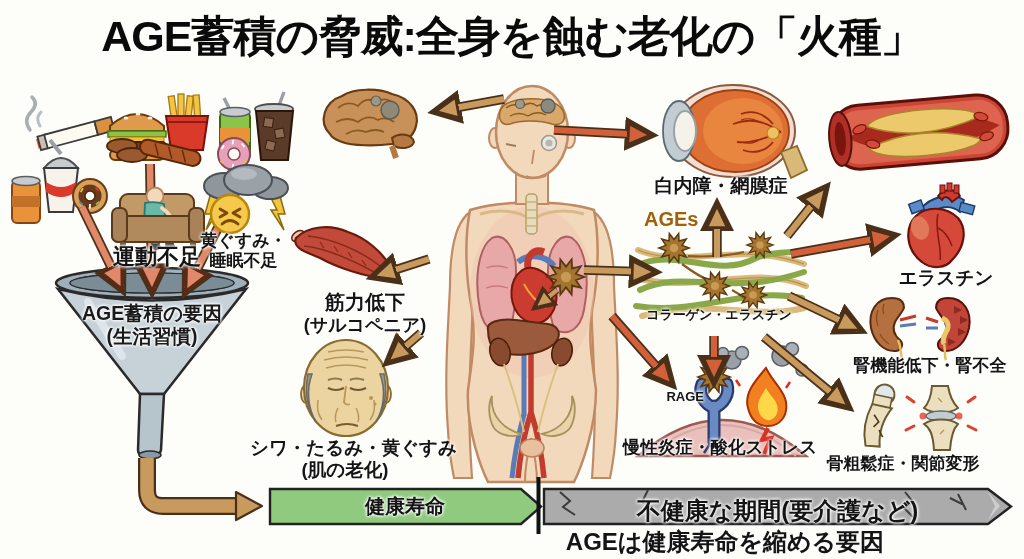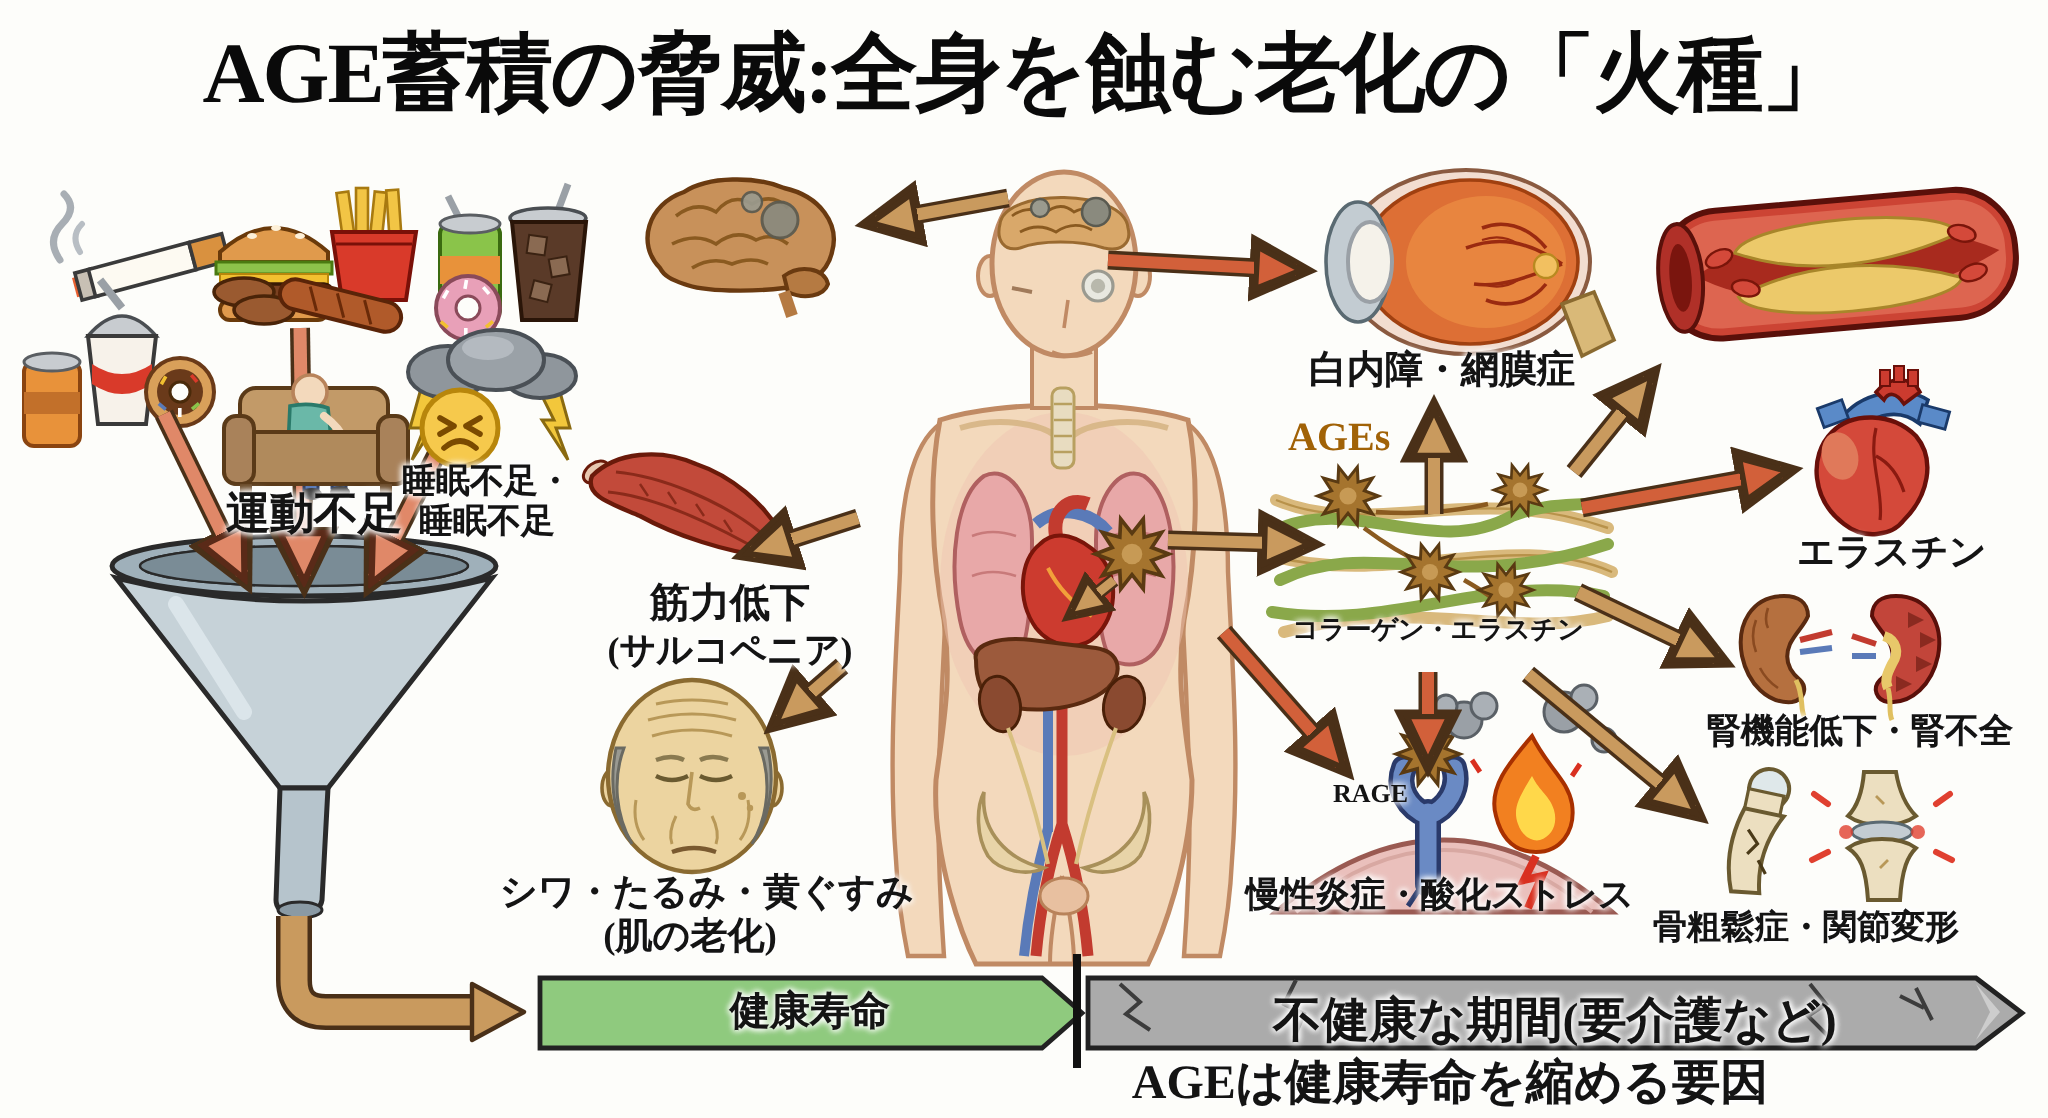--- a/index.html
+++ b/index.html
@@ -1,17 +1,17 @@
 <!DOCTYPE html>
 <html><head>
 <meta charset="utf-8">
 <style>
   html,body{margin:0;padding:0;background:#ffffff;}
   #stage{position:relative;width:1024px;height:559px;background:#fdfdfa;overflow:hidden;
-         font-family:Liberation Serif, serif;}
+         font-family:Liberation Sans, sans-serif;}
   .lbl{position:absolute;font-weight:bold;color:#141414;text-align:center;line-height:1.18;
        text-shadow:0 0 3px #fff,0 0 3px #fff,0 0 4px #fff;white-space:nowrap;}
   .lbl .l2{display:block;}
   #title{position:absolute;left:0;top:8px;width:1024px;text-align:center;font-size:43px;
          font-weight:800;color:#0a0a0a;letter-spacing:-1px;}
   #svg-layer{position:absolute;left:0;top:0;}
   .auL{stroke:#4a3018;fill:none;}
   .aT{stroke:#c99a5e;fill:none;}
   .aR{stroke:#d2603a;fill:none;}
   .aS{stroke:#e08868;fill:none;}
@@ -408,24 +408,28 @@
     <line class="auL" x1="764" y1="337" x2="846" y2="405" stroke-width="9.5" marker-end="url(#hD)"></line>
     <line class="aT" x1="764" y1="337" x2="846" y2="405" stroke-width="6" marker-end="url(#hT)"></line>
   </g>
 </svg>
 
 <div id="title">AGE蓄積の脅威:全身を蝕む老化の「火種」</div>
 
 <div class="lbl" style="left:113px;top:244px;width:80px;font-size:22px;">運動不足</div>
 
 <div class="lbl" style="left:196px;top:231px;width:95px;font-size:17px;">
-  <span>睡眠不足・</span>
+  <span>黄ぐすみ・</span>
   <span class="l2">睡眠不足</span>
 </div>
 
+<div class="lbl" style="left:70px;top:302px;width:164px;font-size:19.5px;color:#1a1a1a;">
+  <span>AGE蓄積の要因</span>
+  <span class="l2">(生活習慣)</span>
+</div>
 
 
 <div class="lbl" style="left:276px;top:291px;width:178px;">
   <span style="font-size:20px;">筋力低下</span>
   <span class="l2" style="font-size:18px;">(サルコペニア)</span>
 </div>
 
 <div class="lbl" style="left:250px;top:437px;width:190px;font-size:18.5px;">
   <span>シワ・たるみ・黄ぐすみ</span>
   <span class="l2">(肌の老化)</span>

